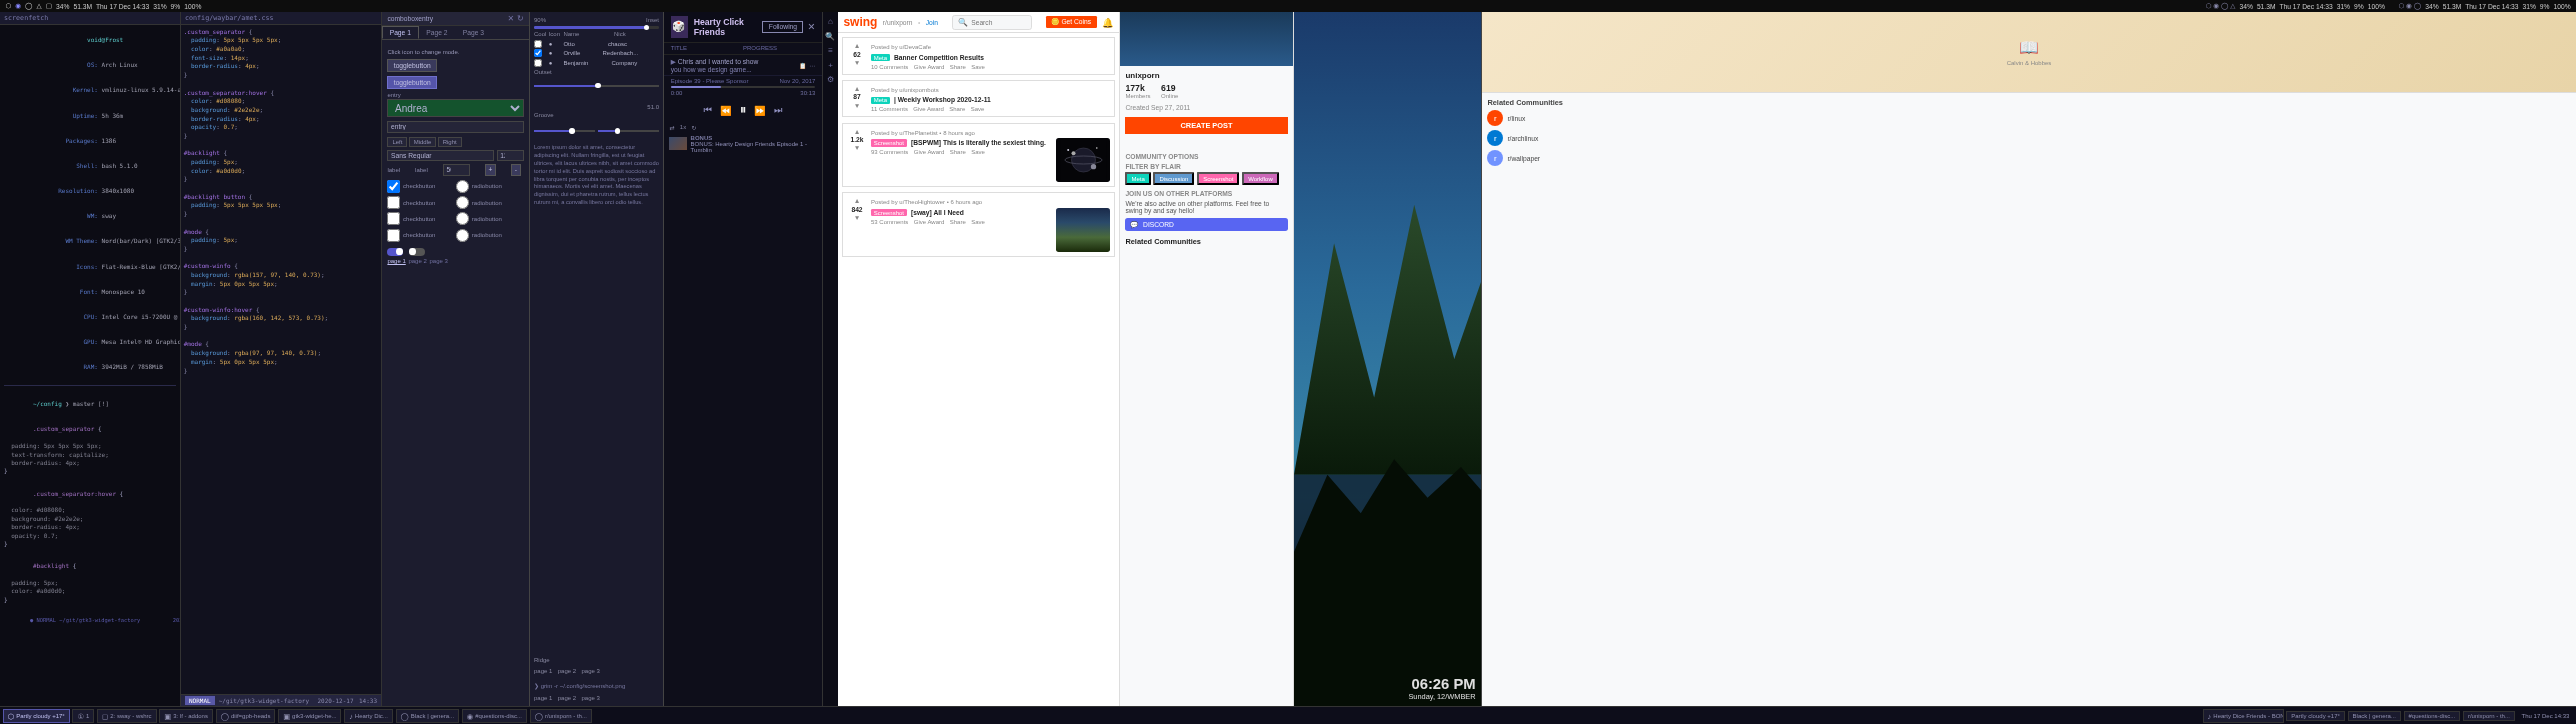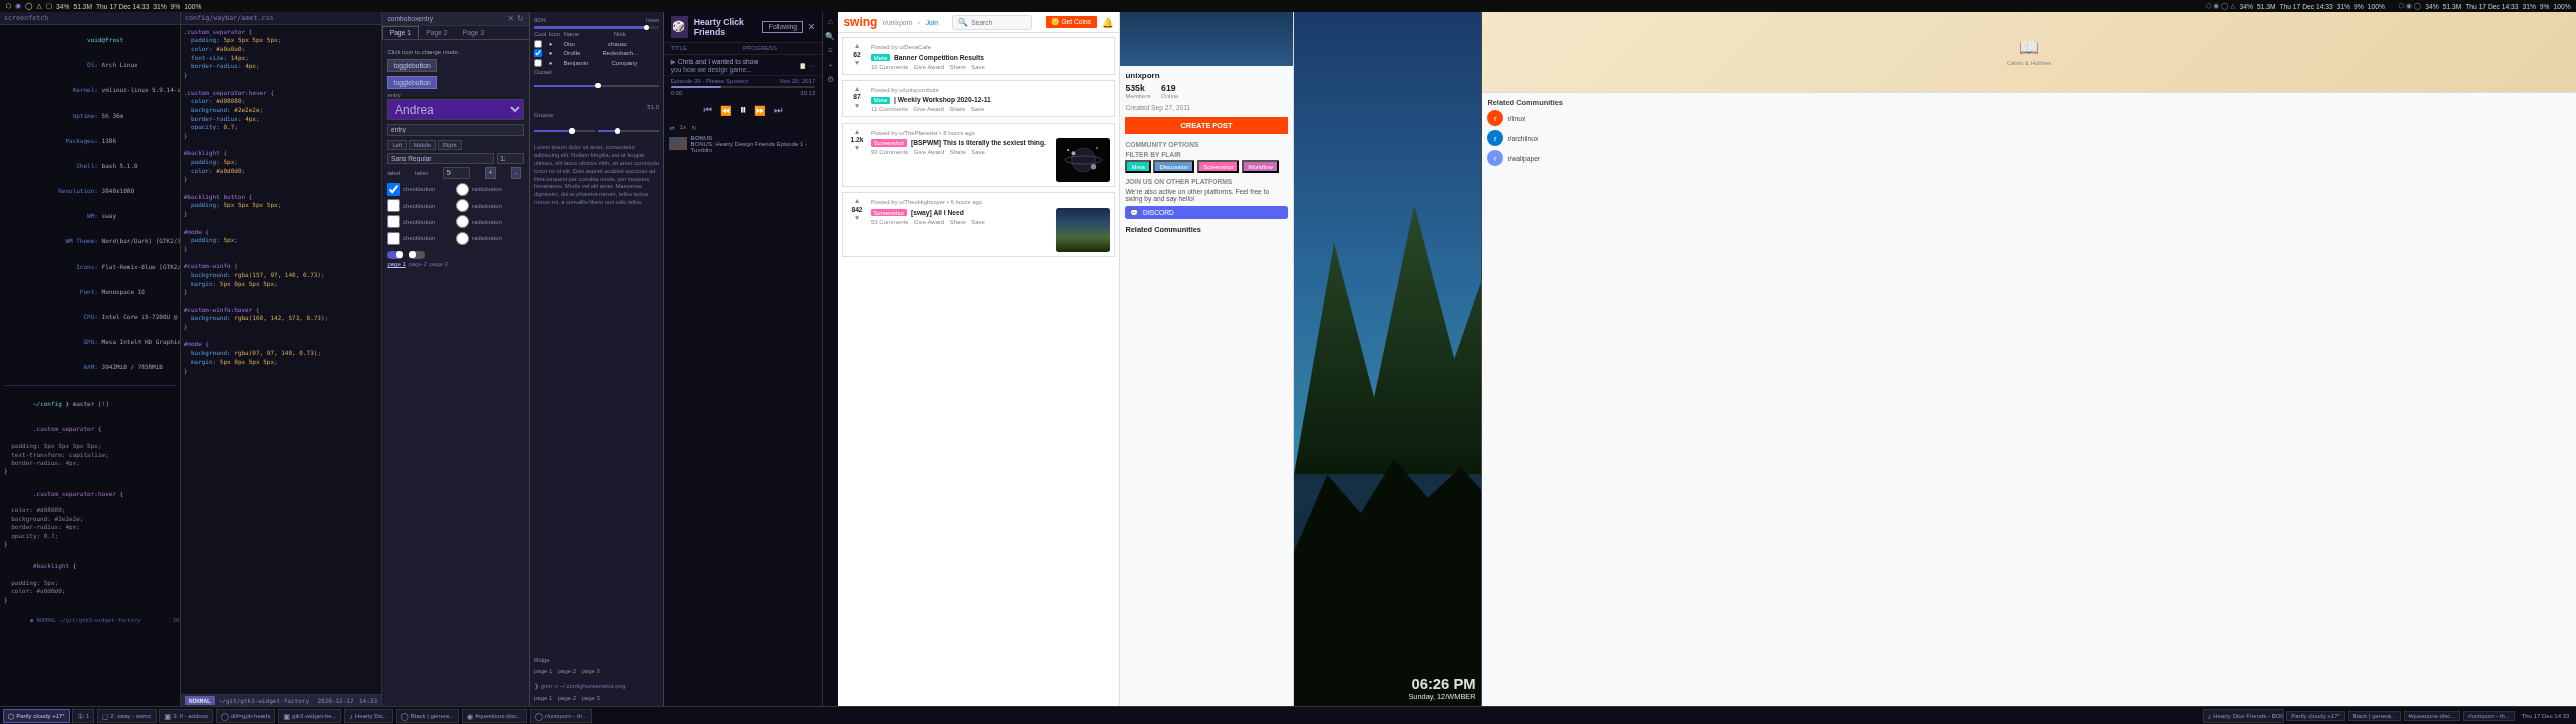--- a/index.html
+++ b/index.html
@@ -102,24 +102,24 @@
     .panel-widget {
       width: 148px;
       background: #1c1c2e;
       border-right: 0.7px solid #444;
       display: flex;
       flex-direction: column;
       overflow: hidden;
     }
     .widget-content { flex: 1; padding: 5.4px; overflow: hidden; }
     .widget-combo {
-      background: #4c1d95;
+      background: #14532d;
       border: 0.7px solid #444;
       color: #b0b0d0;
-      font-size: 12px;
+      font-size: 10px;
       padding: 1.3px 2.7px;
       width: 100%;
     }
     .widget-entry {
       background: #252538;
       border: 0.7px solid #444;
       color: #b0b0d0;
       font-size: 6.7px;
       padding: 1.3px 2.7px;
       width: 100%;
@@ -256,21 +256,21 @@
       display: block;
       background: #ff4500;
       color: white;
       border: none;
       padding: 4px;
       text-align: center;
       font-size: 7.4px;
       font-weight: bold;
       cursor: pointer;
       width: 100%;
-      margin-bottom: 7px;
+      margin-bottom: 19px;
     }
     .sidebar-section-title { font-size: 6.7px; font-weight: bold; color: #888; text-transform: uppercase; margin-bottom: 2.7px; }
     .sidebar-filter-row { display: flex; gap: 2.7px; flex-wrap: wrap; margin-bottom: 4px; }
     .sidebar-flair-btn { padding: 1.3px 4px; border-radius: 1.3px; font-size: 6px; color: white; cursor: pointer; }
     .sidebar-about { font-size: 6.7px; color: #555; margin-bottom: 4px; }
     .sidebar-discord { background: #5865f2; color: white; padding: 2.7px 5.4px; display: flex; align-items: center; gap: 4px; font-size: 6.7px; border-radius: 2.7px; cursor: pointer; }
     .sidebar-related { font-size: 7.4px; font-weight: bold; margin-top: 5.4px; margin-bottom: 2.7px; }
 
     
     .panel-landscape {
@@ -938,21 +938,21 @@
     </div>
   </div>
 
   <div class="panel-reddit-sidebar">
     <div class="sidebar-header" style="background:linear-gradient(180deg,#1a3a5a,#2a5a8a);">
     </div>
     <div class="sidebar-content">
       <div class="sidebar-title">unixporn</div>
       <div class="sidebar-stats">
         <div>
-          <div class="sidebar-stat-num">535k</div>
+          <div class="sidebar-stat-num">177k</div>
           <div class="sidebar-stat-label">Members</div>
         </div>
         <div>
           <div class="sidebar-stat-num">619</div>
           <div class="sidebar-stat-label">Online</div>
         </div>
       </div>
       <div style="font-size:6.7px;color:#888;margin-bottom:5.4px;">Created Sep 27, 2011</div>
       <button class="sidebar-create-btn">CREATE POST</button>
 

